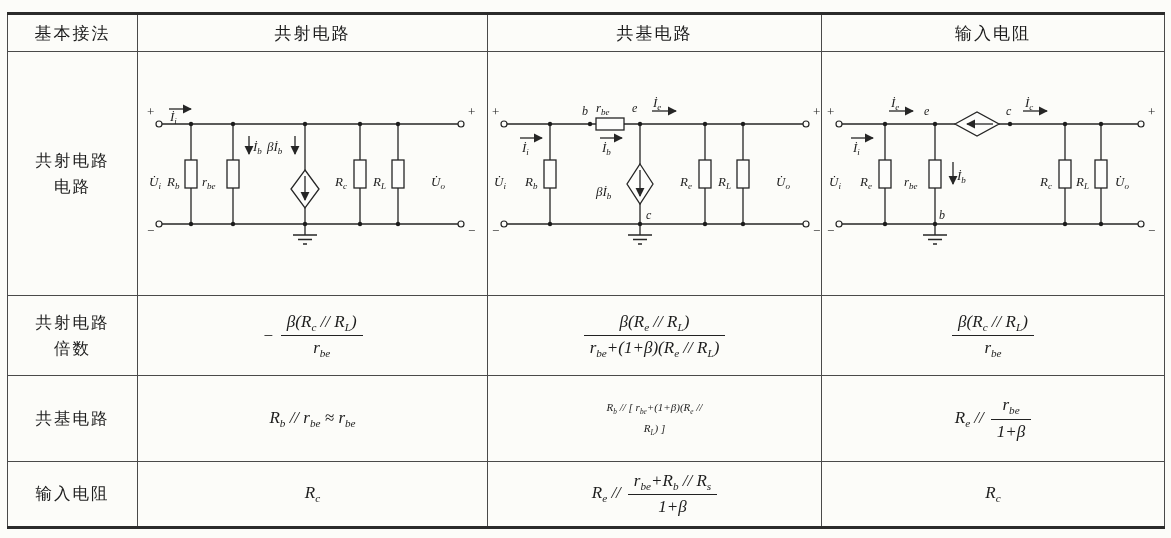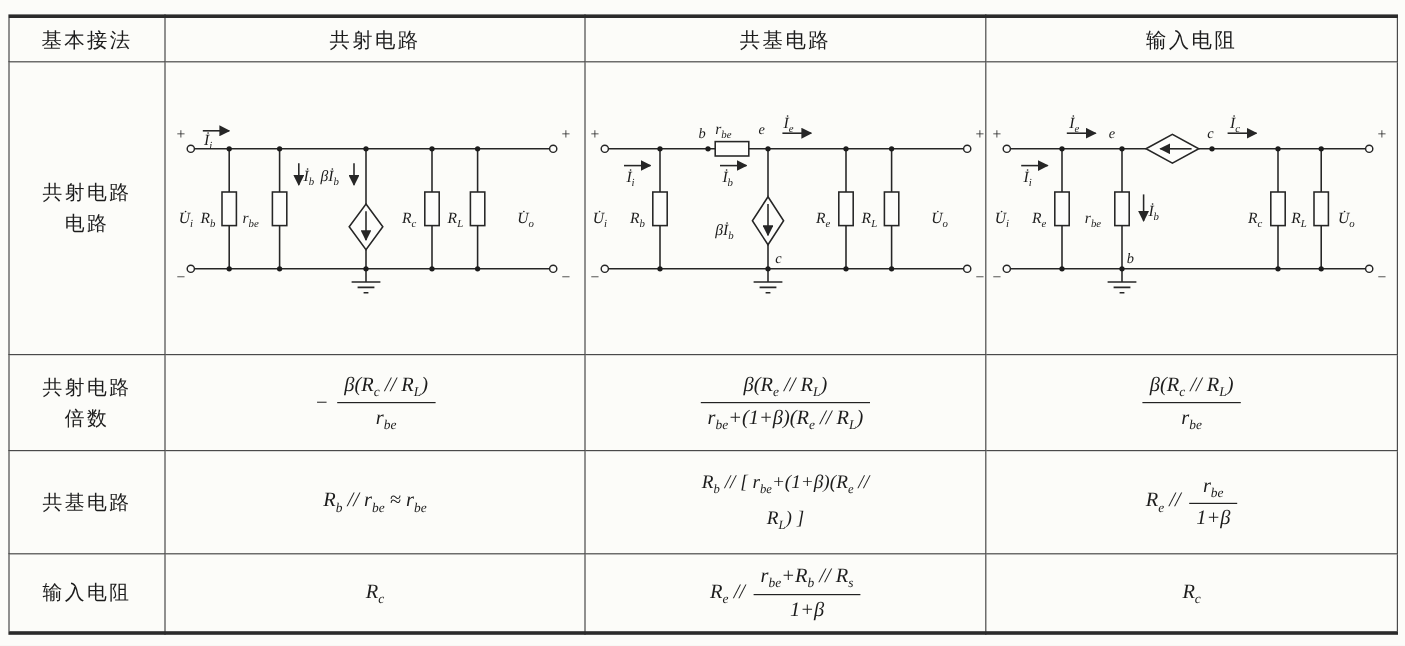--- a/index.html
+++ b/index.html
@@ -24,21 +24,21 @@
   .rlabel { font-size:16.5px; font-weight:normal; letter-spacing:2px; line-height:1.55; }
   
   .formula { display:flex; align-items:center; justify-content:center; gap:7px;
              font-style:italic; font-size:17px; }
   .pre { font-style:italic; }
   .frac { display:inline-grid; grid-template-columns:auto; justify-items:center; }
   .frac .num { padding:0 6px 2px; }
   .frac .den { border-top:1.4px solid #222; padding:2px 6px 0;
                justify-self:stretch; text-align:center; }
   sub { font-size:66%; }
-  .two-line { font-style:italic; font-size:16px; line-height:1.7; text-align:center; }
+  .two-line { font-style:italic; font-size:11px; line-height:1.7; text-align:center; }
   .two-line span { display:block; }
   
   svg.circuit { display:block; margin:0 auto; overflow:visible; }
   svg.circuit text { font-family:"Liberation Serif", serif; font-style:italic;
                      font-size:13px; fill:#1c1c1c; }
   svg.circuit text.sign { font-style:normal; font-size:13px; }
   svg.circuit text.node { font-size:12px; }
   .ss { font-size:9px; }
   .wire { stroke:#262626; stroke-width:1.3; fill:none; }
   .comp { fill:#fdfdfb; stroke:#262626; stroke-width:1.3; }

